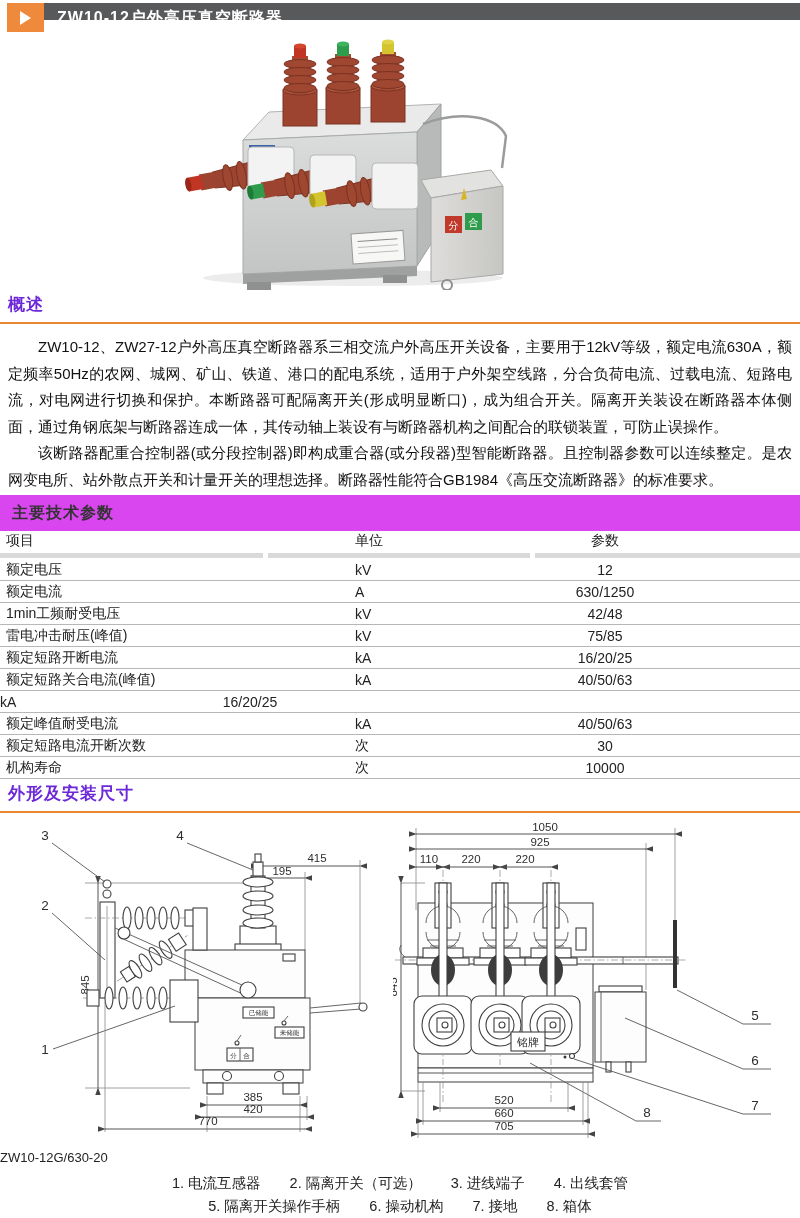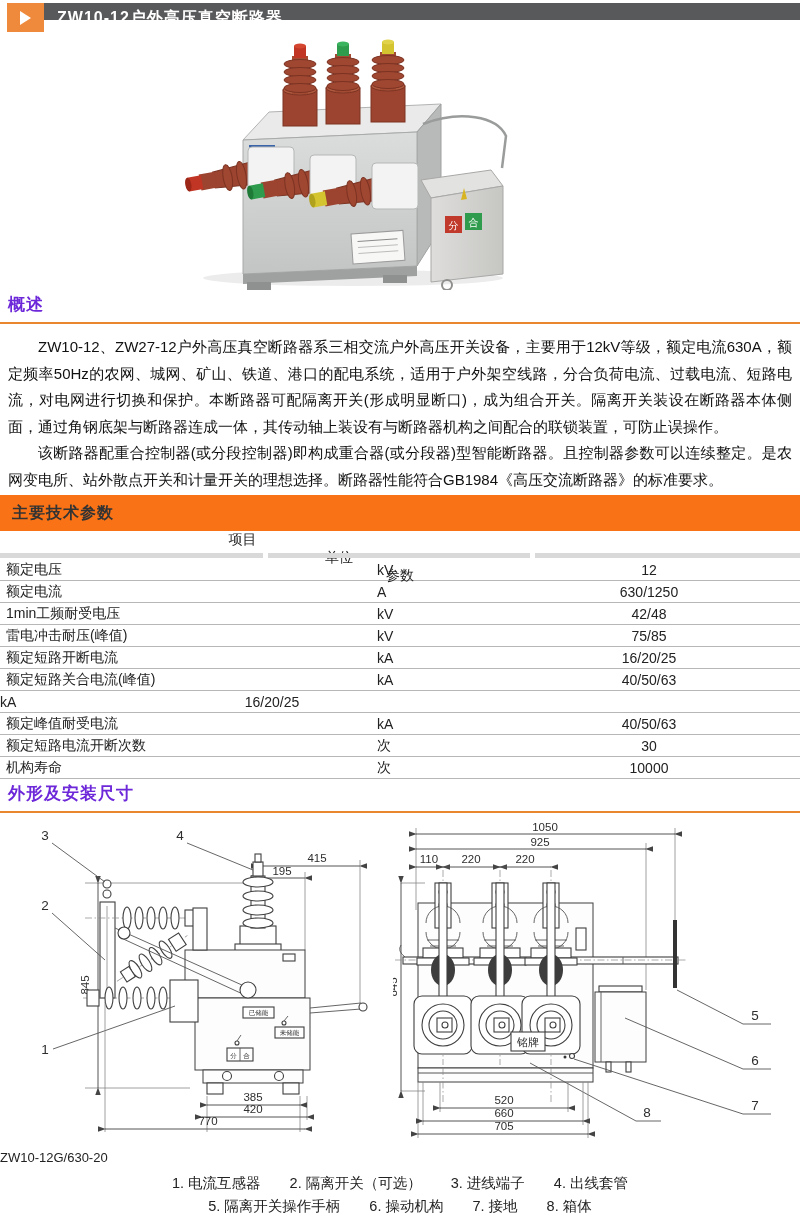--- a/index.html
+++ b/index.html
@@ -16,31 +16,31 @@
   
   .sec-head{position:absolute;left:8px;font-size:17px;font-weight:bold;color:#6d28d9;letter-spacing:1px;}
   .rule{position:absolute;left:0;width:800px;height:2px;background:#E9872F;}
   #ov-head{top:293px;} #ov-rule{top:322px;}
   #dim-head{top:782px;font-family:Liberation Serif, serif;} #dim-rule{top:811px;}
 
   .paras{position:absolute;left:8px;right:8px;top:334px;font-size:15px;line-height:26.5px;
          text-align:justify;color:#111;}
   .paras p{margin:0;text-indent:2em;}
 
-  .param-band{position:absolute;left:0;top:495px;width:800px;height:36px;background:#f97316;}
+  .param-band{position:absolute;left:0;top:495px;width:800px;height:36px;background:#d946ef;}
   .param-band span{display:block;font-size:16px;font-weight:bold;line-height:36px;padding-left:12px;color:#333;letter-spacing:1px;}
 
   
   .table{position:absolute;left:0;top:531px;width:800px;font-size:14px;color:#222;}
-  .t-head{display:flex;align-items:center;height:20px;margin-bottom:2px;flex-direction:column;}
+  .t-head{display:flex;align-items:center;height:20px;margin-bottom:2px;}
   .t-band{display:flex;height:5px;margin-bottom:1px;}
   .t-band .b{background:#d9d9d9;}
   .t-band .b1{width:263px;} .t-band .b2{width:262px;} .t-band .b3{width:265px;}
   .t-band .g{width:5px;background:#fff;}
-  .t-row{display:flex;align-items:center;height:21px;border-bottom:1px solid #b7b7b7;gap:22px;}
+  .t-row{display:flex;align-items:center;height:21px;border-bottom:1px solid #b7b7b7;}
   .c1{width:355px;padding-left:6px;box-sizing:border-box;}
   .c2{width:150px;}
   .c3{width:200px;text-align:center;}
 
   
   .photo{position:absolute;left:185px;top:38px;}
   .ldraw{position:absolute;left:25px;top:820px;}
   .rdraw{position:absolute;left:393px;top:820px;}
 
   .caption{position:absolute;left:0;top:1150px;width:752px;font-size:13px;color:#222;}

